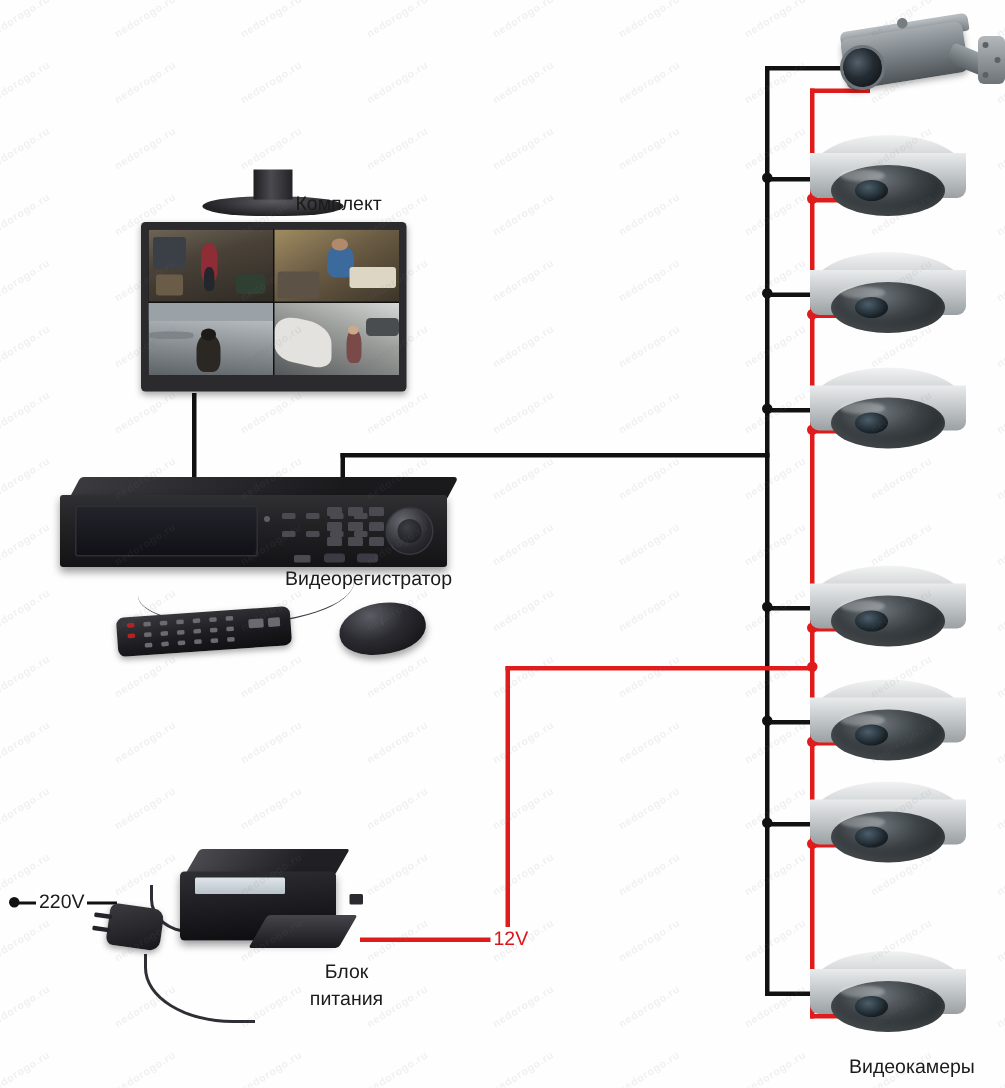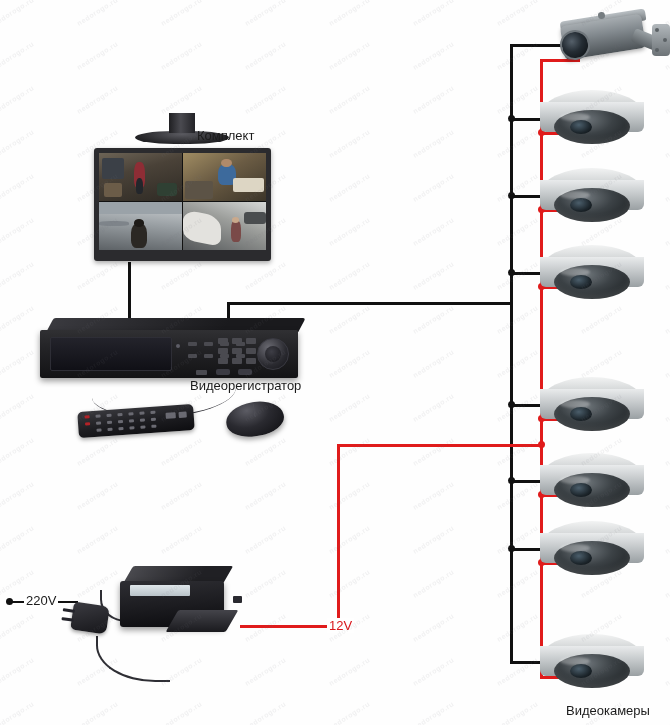--- a/index.html
+++ b/index.html
@@ -304,20 +304,24 @@
     <div class="psu-plate"></div>
     <div class="psu-jack"></div>
   </div>
   <div class="cable" style="left:100px;top:590px;width:36px;height:30px;border-width:0 0 2px 2px;border-left-color:#2e2e34;border-bottom-color:#2e2e34;border-radius:0 0 0 70%;"></div>
   <div class="plug">
     <div class="plug-prong" style="left:-10px;top:8px;"></div>
     <div class="plug-prong" style="left:-10px;top:17px;"></div>
   </div>
   <div class="cable" style="left:96px;top:636px;width:72px;height:44px;border-width:0 0 2px 2px;border-left-color:#2e2e34;border-bottom-color:#2e2e34;border-radius:0 0 0 80%;"></div>
 
+  <div class="lbl c" style="left:196px;top:640px;width:70px;">
+    <div>Блок</div>
+    <div style="margin-top:3px;">питания</div>
+  </div>
 
   <div class="lbl lbl-red" style="left:327px;top:618px;background:#fff;padding:0 2px;">12V</div>
 
   <div class="cam" style="left:556px;top:8px;">
     <div class="bullet">
       <div class="b-sun"></div>
       <div class="b-barrel"></div>
       <div class="b-knob"></div>
       <div class="b-lens"></div>
       <div class="b-mount"></div>

